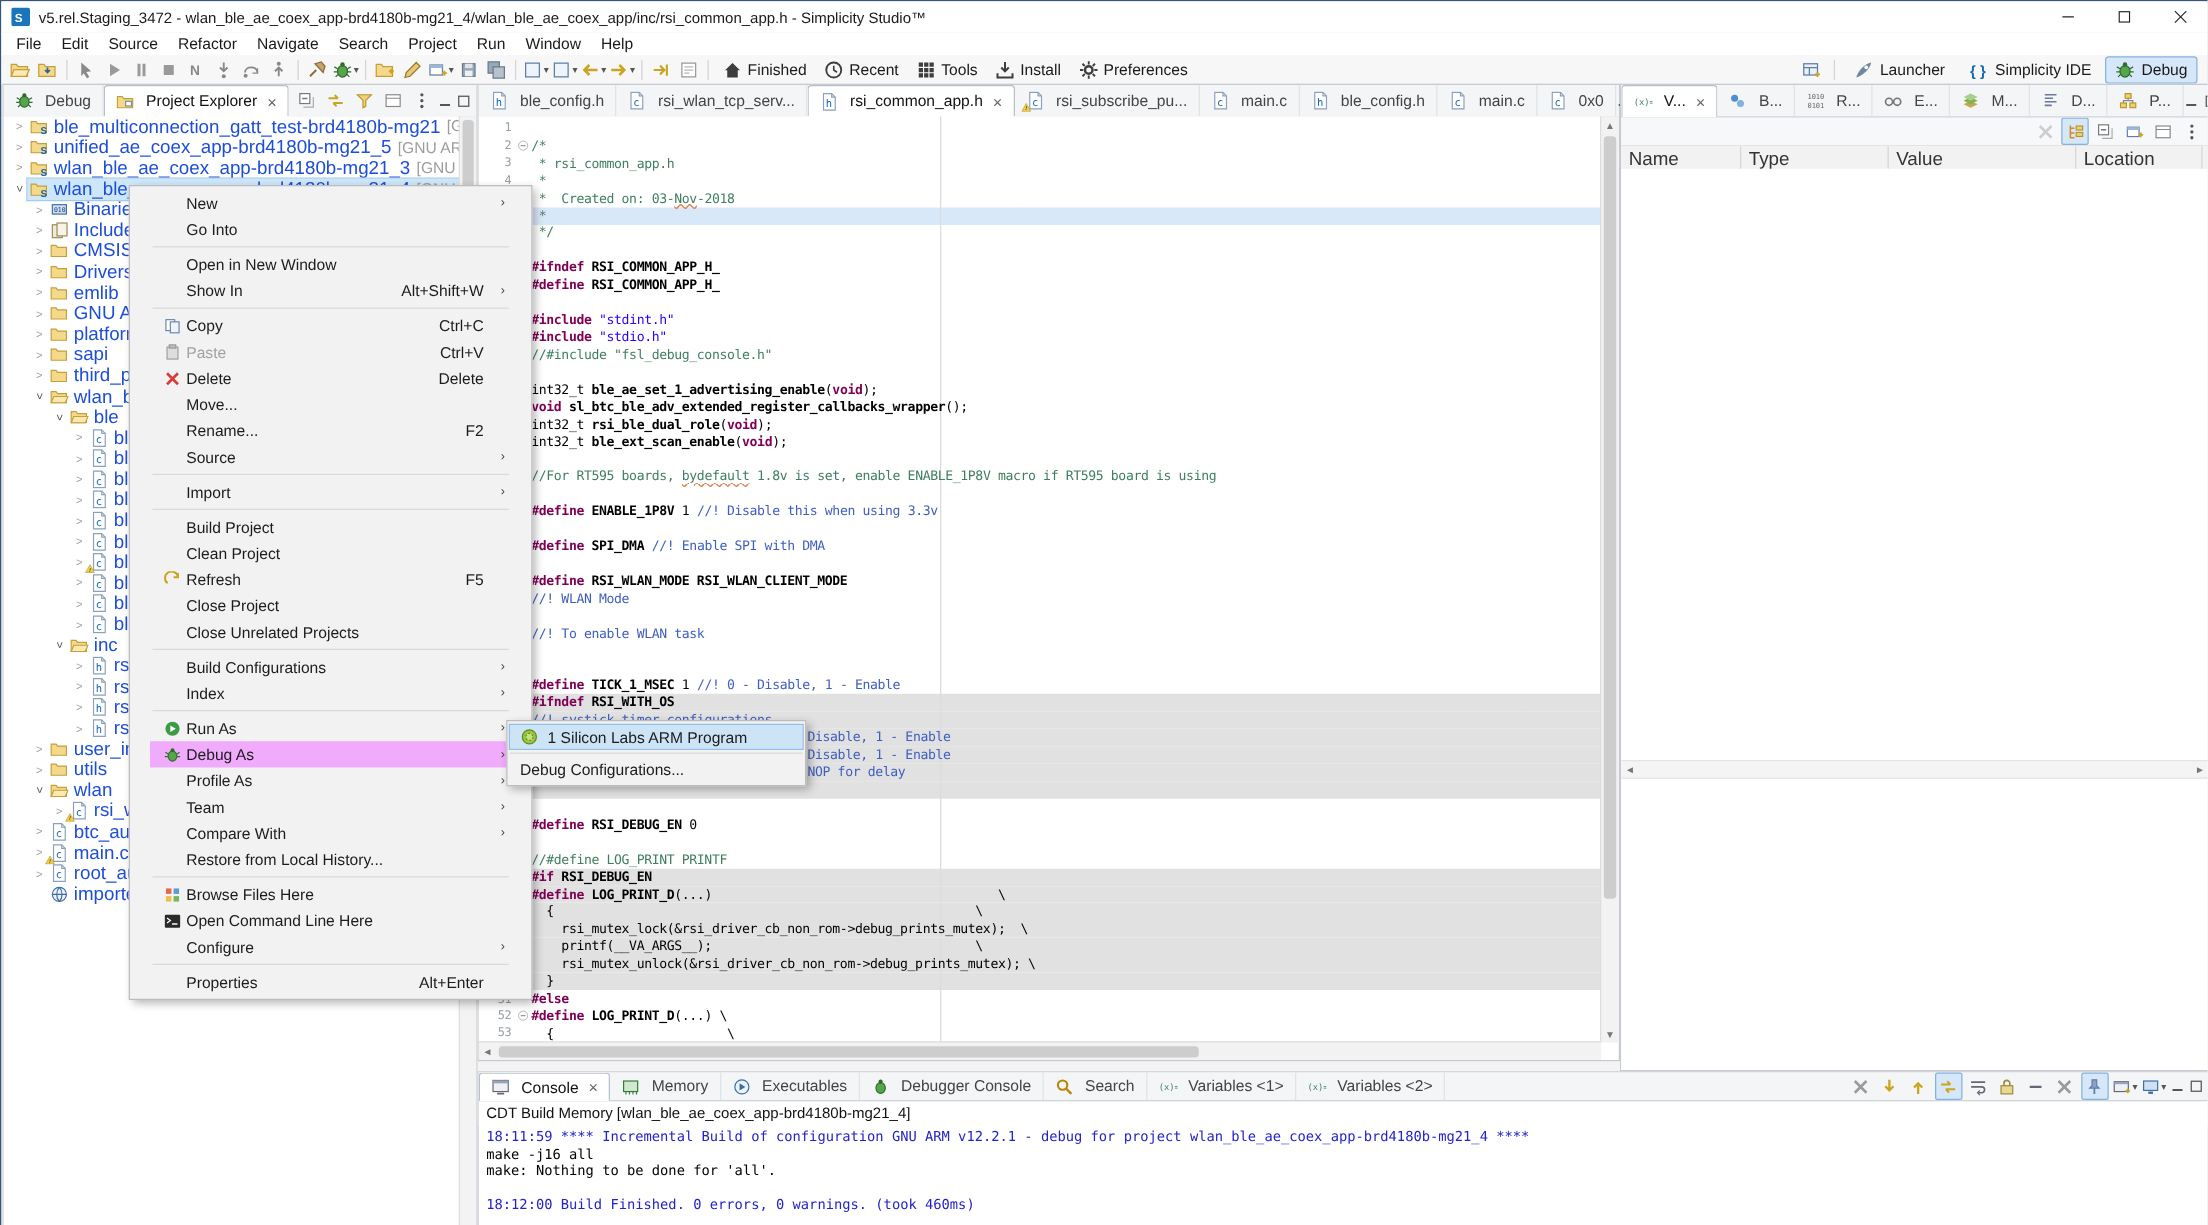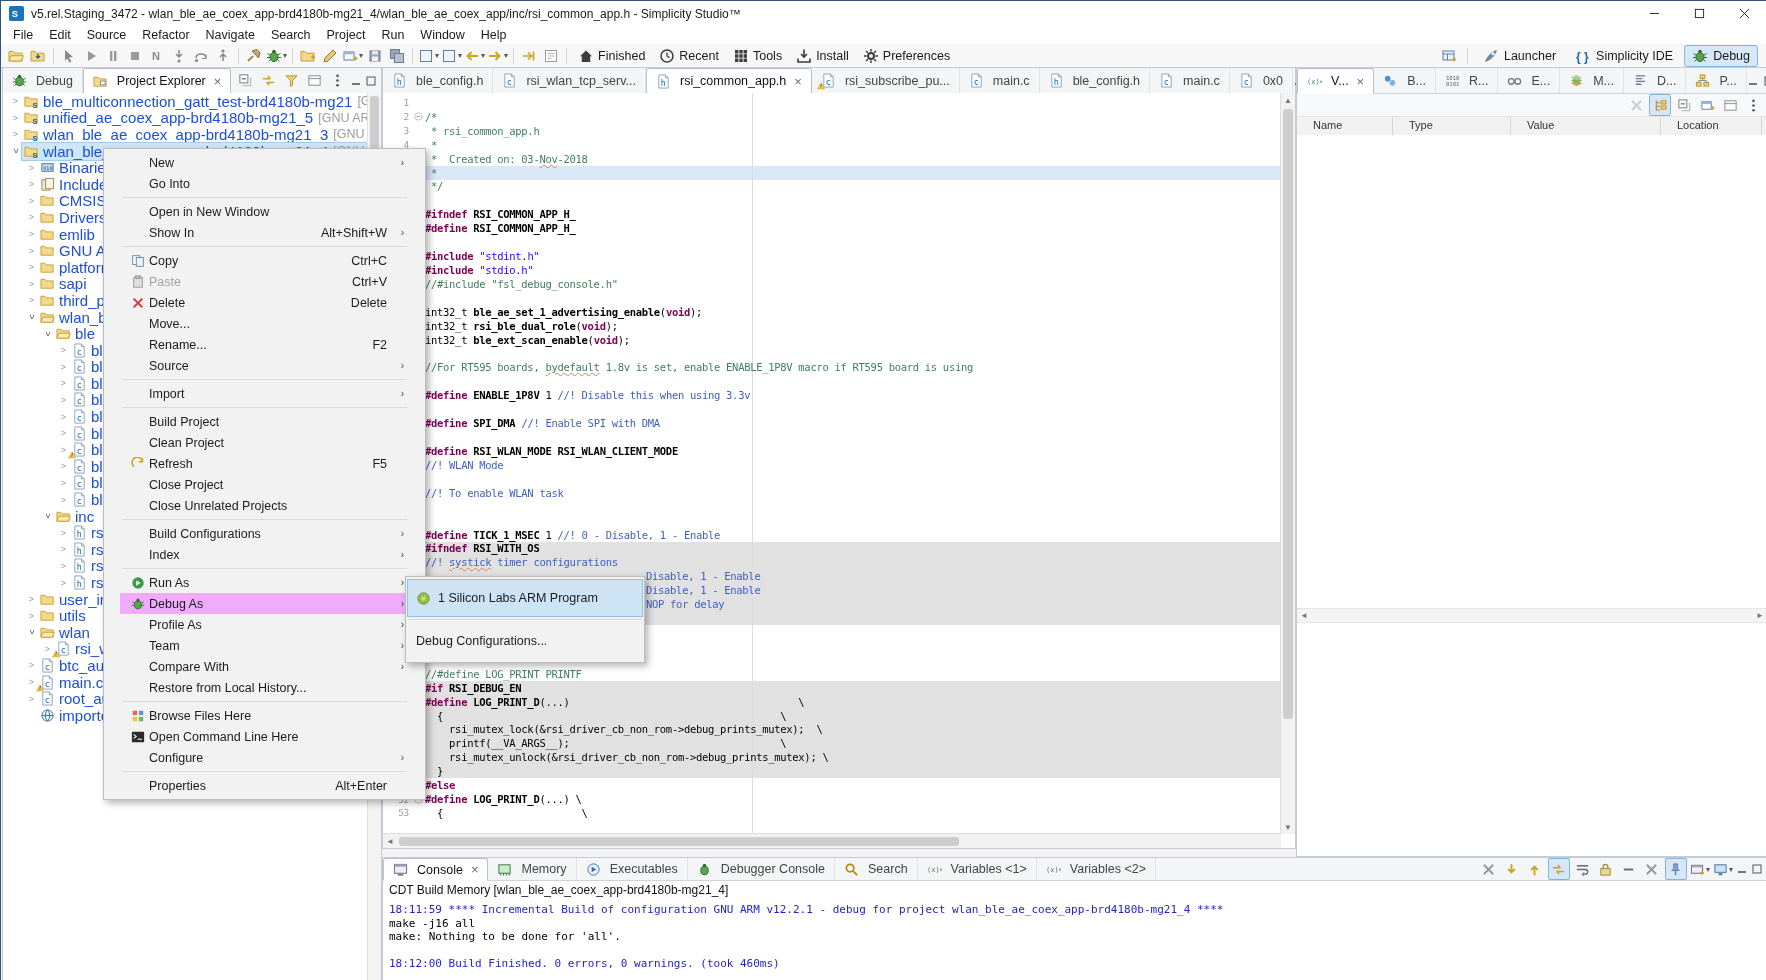--- a/index.html
+++ b/index.html
@@ -71,39 +71,39 @@
   .str{color:#2a00ff;}
   .plain{color:#000;}
   .sp{text-decoration:underline wavy #e08050 1px;}
   .off{display:inline-block;margin-left:221px;}
   #ed-vscroll{position:absolute;right:0;top:25px;bottom:14px;width:14px;background:#f2f2f2;border-left:1px solid #ddd;}
   #ed-hscroll{position:absolute;left:0;right:14px;bottom:0;height:14px;background:#f2f2f2;border-top:1px solid #ddd;display:flex;align-items:center;}
   .sarr{width:14px;height:14px;display:flex;align-items:center;justify-content:center;font-size:8px;color:#777;flex:none;}
   
   #rp-toolbar{height:22px;background:#f7f8fa;border-bottom:1px solid #e3e3e3;display:flex;align-items:center;}
   #rp-header{height:20px;background:#f2f2f2;border-bottom:1px solid #d6d6d6;display:flex;}
-  .hcell{border-right:1px solid #d6d6d6;padding:2px 16px;font-size:11px;color:#333;box-sizing:border-box;}
+  .hcell{border-right:1px solid #d6d6d6;padding:2px 6px;font-size:15px;color:#333;box-sizing:border-box;}
   #rp-hscroll{position:absolute;left:0;right:0;top:540px;height:13px;background:#f4f4f4;border-top:1px solid #e4e4e4;border-bottom:1px solid #e4e4e4;display:flex;justify-content:space-between;align-items:center;}
   
   #con-title{height:16px;padding:2px 6px;font-size:12px;color:#111;background:#fff;}
   #con-lines{padding:2px 6px;}
   .cline{font-family:"DejaVu Sans Mono",monospace;font-size:11px;line-height:13.5px;white-space:pre;}
   
   #ctxmenu{position:absolute;left:102px;top:147px;width:289px;background:#f2f2f2;border:1px solid #bdbdbd;box-shadow:3px 3px 7px rgba(0,0,0,.3);padding:3px 16px;z-index:50;}
   .mrow{display:flex;align-items:center;height:21px;padding:0 5px 0 6px;}
   .mrow.hl{background:#f0abfc;}
   .mic{width:23px;flex:none;display:flex;justify-content:center;}
   .mic svg{width:14px;height:14px;}
   .mlab{font-size:12.5px;color:#1c1c1c;white-space:nowrap;}
   .mrow.dis .mlab{color:#a2a2a2;}
   .msc{margin-left:auto;font-size:12.5px;color:#1c1c1c;padding-right:7px;white-space:nowrap;}
   .mar{width:10px;font-size:10px;color:#444;text-align:right;flex:none;}
   .msep{border-top:1px solid #d9d9d9;margin:3px 2px;}
   #submenu{position:absolute;left:404px;top:575px;width:238px;background:#f2f2f2;border:1px solid #bdbdbd;box-shadow:3px 3px 7px rgba(0,0,0,.3);padding:3px 0;z-index:60;}
-  .srow{display:flex;align-items:center;gap:7px;height:36px;padding:0 8px;font-size:12.5px;color:#1c1c1c;margin:0 2px;}
+  .srow{display:flex;align-items:center;gap:7px;height:19px;padding:0 8px;font-size:12.5px;color:#1c1c1c;margin:0 2px;}
   .srow.hl{background:#cde4f7;outline:1px solid #90bfe8;}
   .srow svg{width:15px;height:15px;}
 </style>
 </head>
 <body>
 
 <div id="win">
 
   <div id="titlebar">
     <span id="appicon">
@@ -1050,20 +1050,21 @@
         <div class="cl"><span class="ln">7</span><span class="fold"></span><span class="ct"><span class="cmt"> */</span></span></div>
         <div class="cl"><span class="ln">8</span><span class="fold"></span><span class="ct"></span></div>
         <div class="cl"><span class="ln">9</span><span class="fold"></span><span class="ct"><span class="pp">#ifndef</span><span class="b"> RSI_COMMON_APP_H_</span></span></div>
         <div class="cl"><span class="ln">10</span><span class="fold"></span><span class="ct"><span class="pp">#define</span><span class="b"> RSI_COMMON_APP_H_</span></span></div>
         <div class="cl"><span class="ln">11</span><span class="fold"></span><span class="ct"></span></div>
         <div class="cl"><span class="ln">12</span><span class="fold"></span><span class="ct"><span class="pp">#include</span><span class="plain"> </span><span class="str">"stdint.h"</span></span></div>
         <div class="cl"><span class="ln">13</span><span class="fold"></span><span class="ct"><span class="pp">#include</span><span class="plain"> </span><span class="str">"stdio.h"</span></span></div>
         <div class="cl"><span class="ln">14</span><span class="fold"></span><span class="ct"><span class="cmt">//#include "fsl_debug_console.h"</span></span></div>
         <div class="cl"><span class="ln">15</span><span class="fold"></span><span class="ct"></span></div>
         <div class="cl"><span class="ln">16</span><span class="fold"></span><span class="ct"><span class="plain">int32_t </span><span class="b">ble_ae_set_1_advertising_enable</span><span class="plain">(</span><span class="kw">void</span><span class="plain">);</span></span></div>
+        <div class="cl"><span class="ln">17</span><span class="fold"></span><span class="ct"><span class="kw">void</span><span class="b"> sl_btc_ble_adv_extended_register_callbacks_wrapper</span><span class="plain">();</span></span></div>
         <div class="cl"><span class="ln">18</span><span class="fold"></span><span class="ct"><span class="plain">int32_t </span><span class="b">rsi_ble_dual_role</span><span class="plain">(</span><span class="kw">void</span><span class="plain">);</span></span></div>
         <div class="cl"><span class="ln">19</span><span class="fold"></span><span class="ct"><span class="plain">int32_t </span><span class="b">ble_ext_scan_enable</span><span class="plain">(</span><span class="kw">void</span><span class="plain">);</span></span></div>
         <div class="cl"><span class="ln">20</span><span class="fold"></span><span class="ct"></span></div>
         <div class="cl"><span class="ln">21</span><span class="fold"></span><span class="ct"><span class="cmt">//For RT595 boards, </span><span class="cmt sp">bydefault</span><span class="cmt"> 1.8v is set, enable ENABLE_1P8V macro if RT595 board is using</span></span></div>
         <div class="cl"><span class="ln">22</span><span class="fold"></span><span class="ct"></span></div>
         <div class="cl"><span class="ln">23</span><span class="fold"></span><span class="ct"><span class="pp">#define</span><span class="b"> ENABLE_1P8V</span><span class="plain"> 1 </span><span class="doc">//! Disable this when using 3.3v</span></span></div>
         <div class="cl"><span class="ln">24</span><span class="fold"></span><span class="ct"></span></div>
         <div class="cl"><span class="ln">25</span><span class="fold"></span><span class="ct"><span class="pp">#define</span><span class="b"> SPI_DMA</span><span class="plain"> </span><span class="doc">//! Enable SPI with DMA</span></span></div>
         <div class="cl"><span class="ln">26</span><span class="fold"></span><span class="ct"></span></div>
         <div class="cl"><span class="ln">28</span><span class="fold"></span><span class="ct"><span class="pp">#define</span><span class="b"> RSI_WLAN_MODE RSI_WLAN_CLIENT_MODE</span></span></div>

